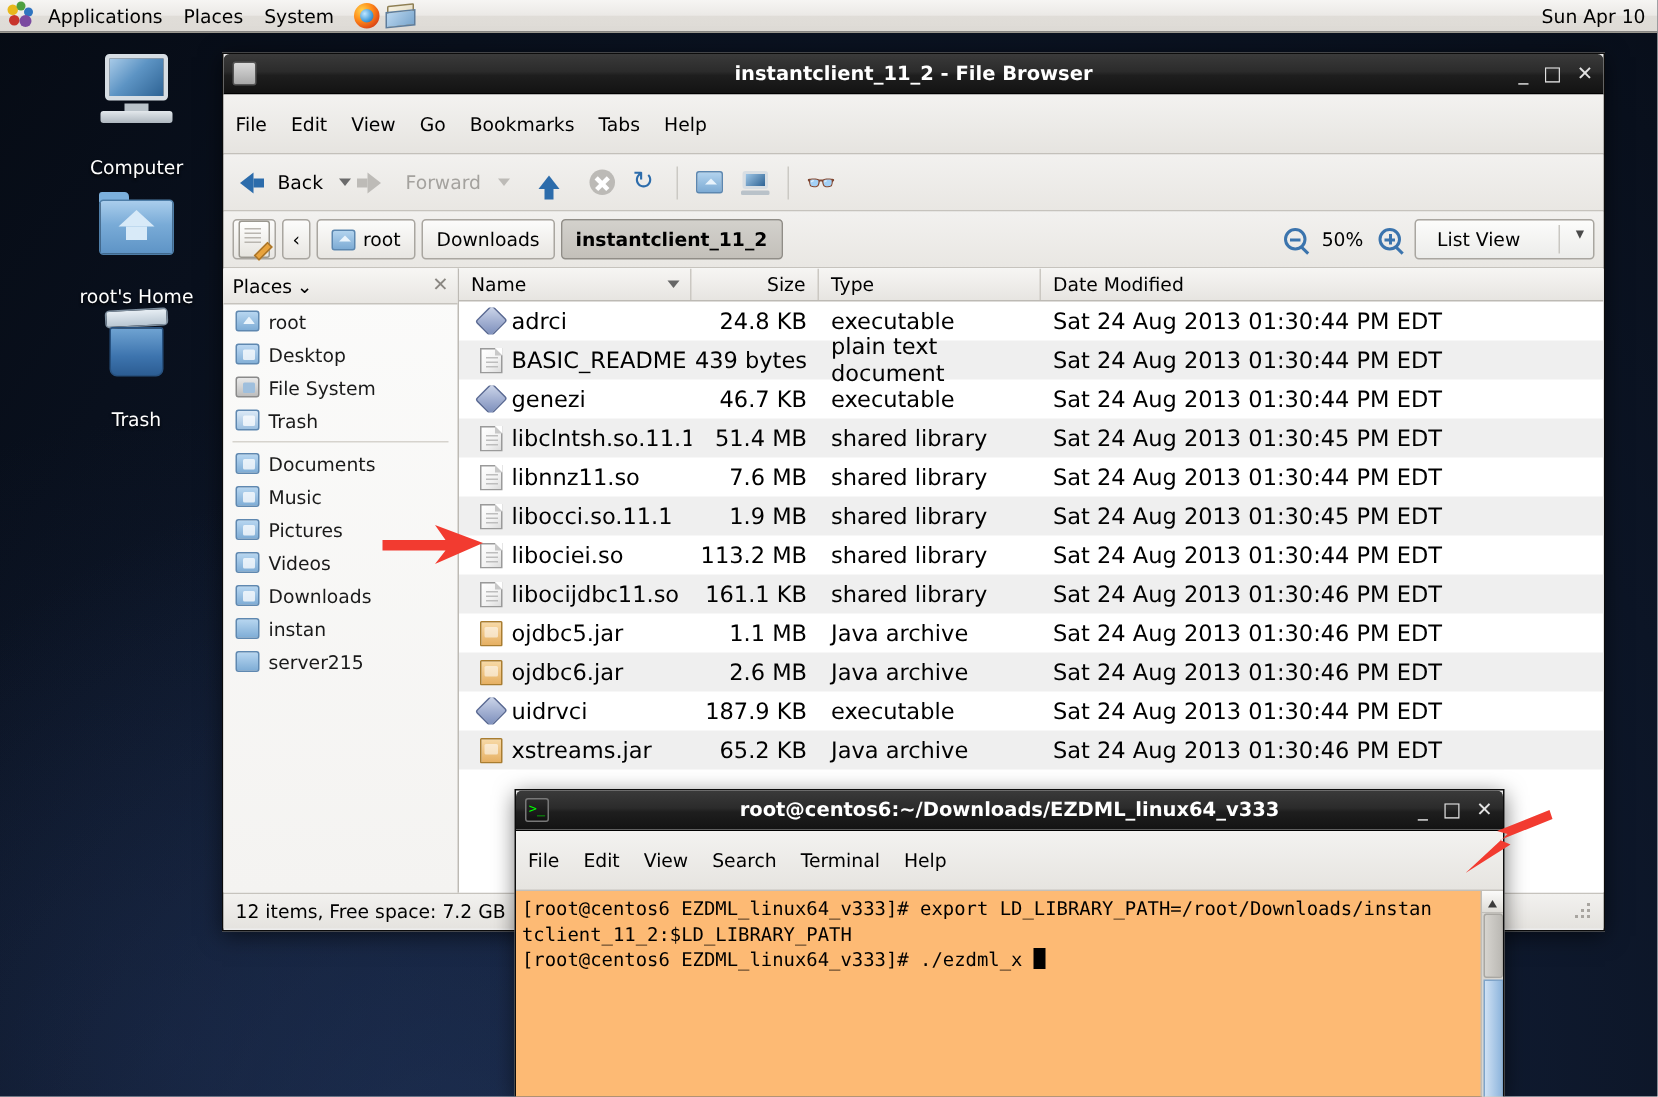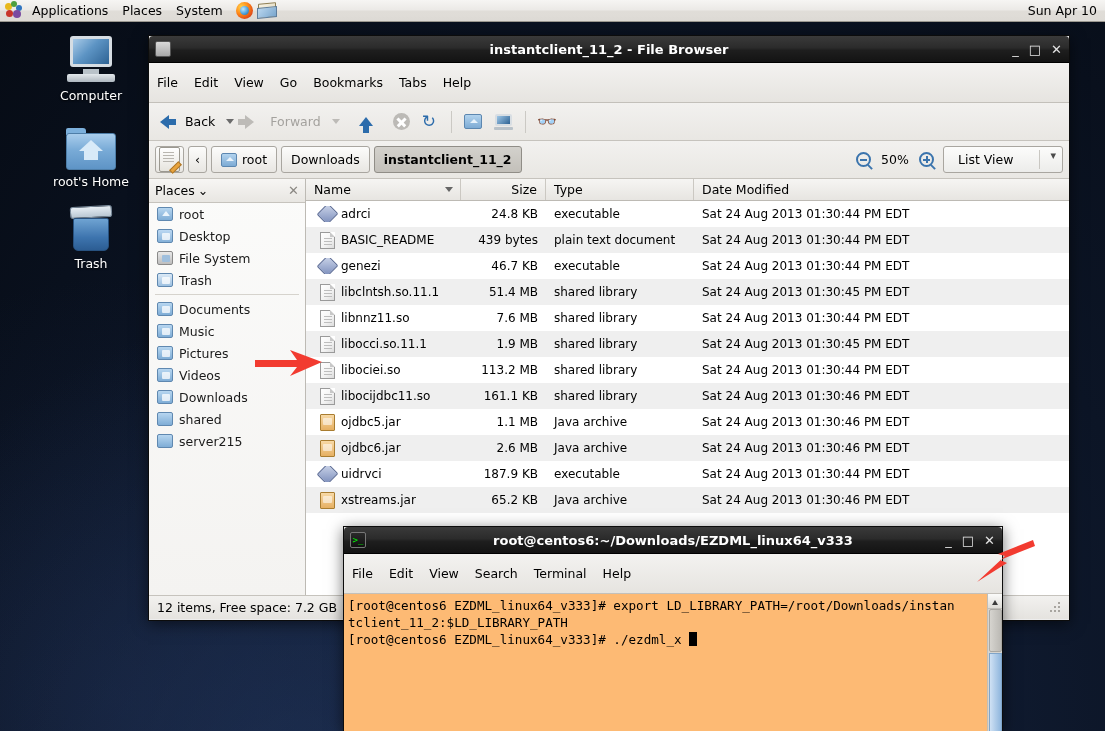--- a/index.html
+++ b/index.html
@@ -58,21 +58,21 @@
   }
 
   
   .desk-icon {
     position: absolute; width: 110px; text-align: center;
     color: #ffffff; font-size: 12.5px;
     text-shadow: 0 1px 2px rgba(0,0,0,0.9);
     cursor: pointer;
   }
   .desk-icon .glyph { height: 52px; display: flex; align-items: flex-end; justify-content: center; }
-  .desk-icon .lbl { display: block; margin-top: 4px; }
+  .desk-icon .lbl { display: block; margin-top: 20px; }
 
   
   .mon { width: 52px; height: 48px; position: relative; }
   .mon .screen {
     position: absolute; left: 5px; top: 0; width: 42px; height: 31px;
     background: linear-gradient(135deg, #a9cbe8 0%, #5d94c4 45%, #2e6394 100%);
     border: 3px solid #d6dde3; border-radius: 3px;
   }
   .mon .stand {
     position: absolute; left: 18px; top: 33px; width: 16px; height: 5px; background: #b9c2c9;
@@ -248,21 +248,21 @@
   .pi.home .mk { width:0;height:0;background:none;border-left:4px solid transparent;border-right:4px solid transparent;border-bottom:5px solid #eaf4fc;left:4px;top:3px;}
 
   #filelist { flex:1; display:flex; flex-direction:column; background:#fff; overflow:hidden; }
   #col-header { display:flex; height:22px; background:linear-gradient(to bottom,#f6f5f3,#e7e5e1); border-bottom:1px solid #bdbab4; font-size:12.5px; }
   #col-header > div { display:flex; align-items:center; padding:0 8px; border-right:1px solid #cbc8c2; position:relative; }
   .c-name { width: 155px; }
   .c-size { width: 85px; justify-content:flex-end; }
   .c-type { width: 148px; }
   .c-date { flex:1; border-right:none !important; }
   .sortarrow { position:absolute; right:7px; top:8px; width:0;height:0;border-left:4px solid transparent;border-right:4px solid transparent;border-top:5px solid #666; }
-  .frow { display:flex; height:26px; font-size:12px; align-items:center; }
+  .frow { display:flex; height:26px; font-size:15px; align-items:center; }
   .frow.alt { background:#efefef; }
   .frow .fname { width:155px; display:flex; align-items:center; gap:6px; padding-left:14px; overflow:hidden; white-space:nowrap; }
   .frow .fsize { width:85px; text-align:right; padding-right:8px; }
   .frow .ftype { width:148px; padding-left:8px; }
   .frow .fdate { flex:1; padding-left:8px; white-space:nowrap; }
   .ficon { width:15px; height:17px; flex:0 0 15px; position:relative; }
   .ficon.doc { background:linear-gradient(135deg,#ffffff 0%,#f2f2f2 60%,#dcdcdc 100%); border:1px solid #9a9a9a; }
   .ficon.doc::after{content:"";position:absolute;right:-1px;top:-1px;border-width:0 5px 5px 0;border-style:solid;border-color:#c8c8c8 #fff;}
   .ficon.doc::before{content:"";position:absolute;left:3px;top:5px;width:8px;height:1px;background:#bdbdbd;box-shadow:0 3px 0 #bdbdbd,0 6px 0 #bdbdbd;}
   .ficon.exe { width:16px;height:16px; background:linear-gradient(135deg,#cdd6ea,#7b8dbb); border:1px solid #566severe; transform:rotate(45deg); border:1px solid #5a6a94; border-radius:2px; }
@@ -527,21 +527,21 @@
         <span>Videos</span>
       </div>
       <div class="place-row">
         <span class="pi folder">
             <span class="mk"></span>
           </span>
         <span>Downloads</span>
       </div>
       <div class="place-row">
         <span class="pi folder"></span>
-        <span>shared</span>
+        <span>instan</span>
       </div>
       <div class="place-row">
         <span class="pi folder"></span>
         <span>server215</span>
       </div>
     </div>
 
     <div id="filelist">
       <div id="col-header">
         <div class="c-name">

